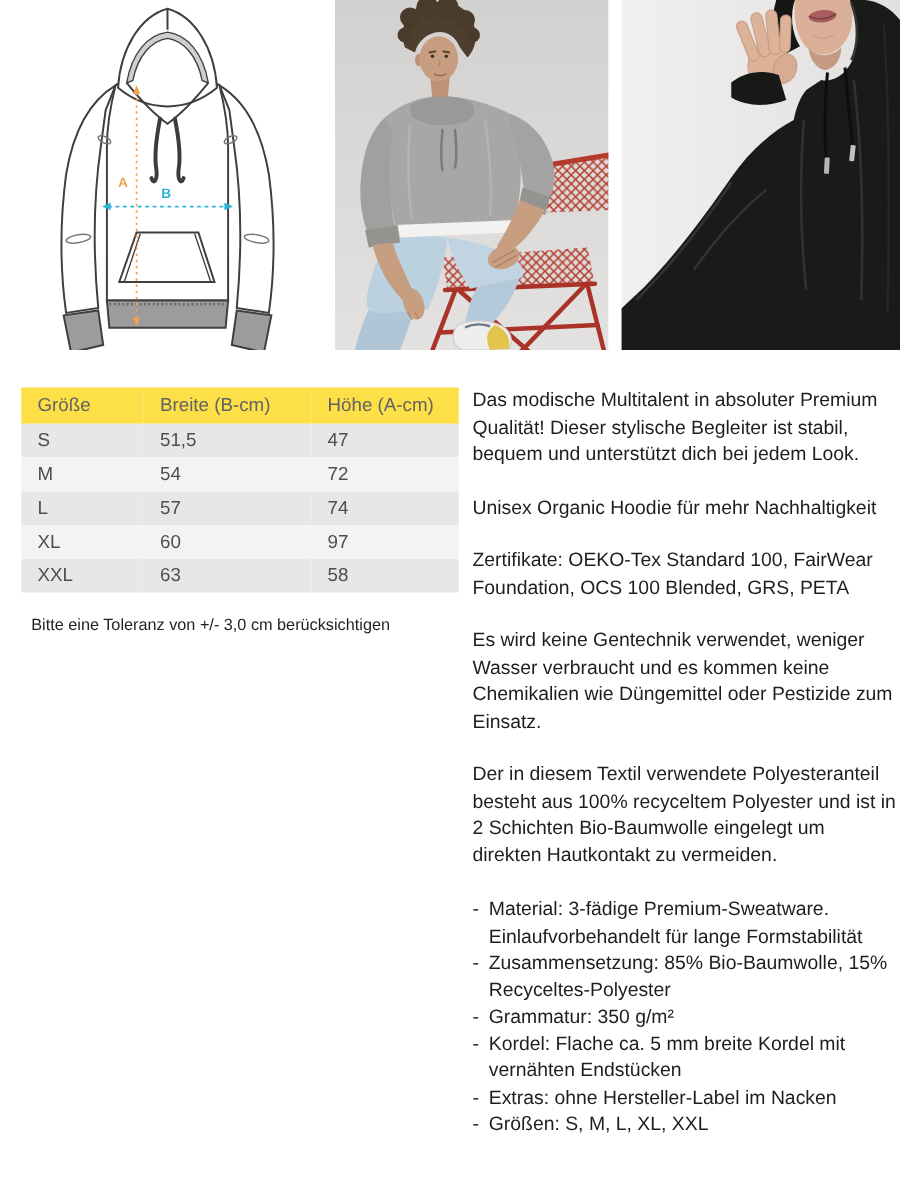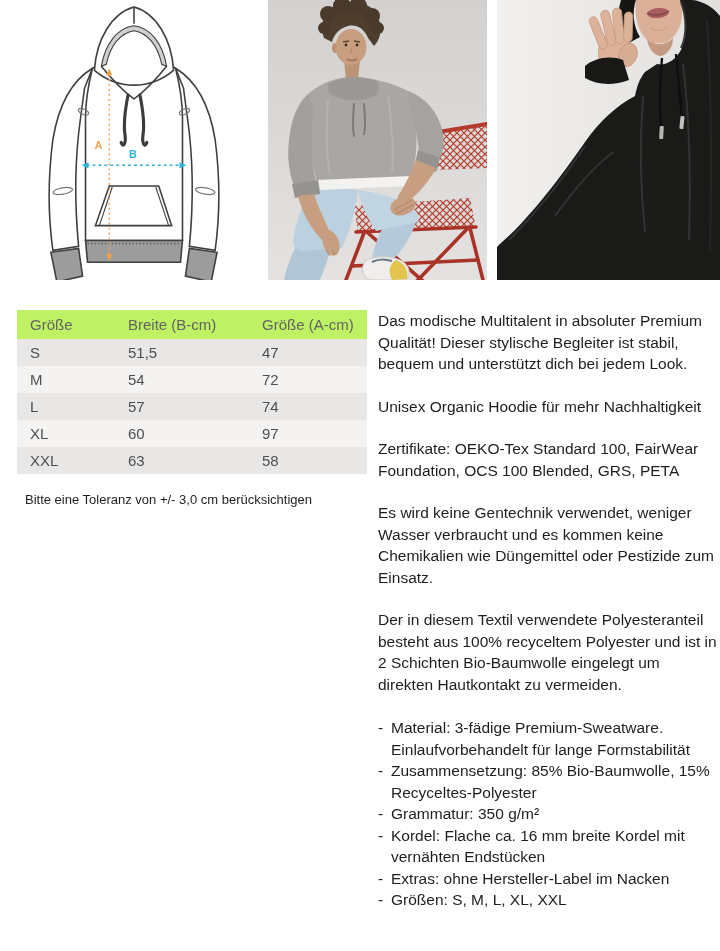--- a/index.html
+++ b/index.html
@@ -14,21 +14,21 @@
   .photo { height:280px; overflow:hidden; }
   .photo-man { width:219px; }
   .gallery .gap { width:10px; background:#fff; }
   .photo-woman { width:223px; }
   .photo svg, .diagram-cell svg { display:block; }
 
   
   .content { display:flex; margin-top:30px; align-items:flex-start; }
   .left-col { width:367px; box-sizing:border-box; padding-left:17px; flex:0 0 367px; }
   table.size { width:350px; border-collapse:collapse; font-size:15px; color:#4f4f4f; table-layout:fixed; }
-  table.size th { font-weight:400; color:#636363; text-align:left; padding:6px 0 6px 13px; background:#bef264; }
+  table.size th { font-weight:400; color:#636363; text-align:left; padding:6px 0 6px 13px; background:#fde047; }
   table.size td { padding:5px 0 5px 13px; }
   table.size tbody tr.row-odd  { background:#e8e7e6; }
   table.size tbody tr.row-even { background:#f4f3f2; }
   .tolerance { font-size:13px; color:#1f1f1f; margin-top:18px; padding-left:8px; }
 
   .right-col { width:341px; margin-left:11px; font-size:15.5px; line-height:21.5px; color:#1e1e1e; }
   .right-col p { margin:0 0 21px 0; }
   .right-col p.tight { margin-bottom:0; }
   ul.specs { list-style:none; margin:22px 0 0 0; padding:0; }
   ul.specs li { display:flex; }
@@ -224,21 +224,21 @@
     <table class="size">
       <colgroup>
           <col style="width:98px">
           <col style="width:134px">
           <col style="width:118px">
         </colgroup>
       <thead>
         <tr>
           <th>Größe</th>
           <th>Breite (B-cm)</th>
-          <th>Größe (A-cm)</th>
+          <th>Höhe (A-cm)</th>
         </tr>
       </thead>
       <tbody>
         <tr class="row-odd">
           <td>S</td>
           <td>51,5</td>
           <td>47</td>
         </tr>
         <tr class="row-even">
           <td>M</td>
@@ -279,21 +279,21 @@
       <li>
         <span class="marker">-</span>
         <span>Zusammensetzung: 85% Bio-Baumwolle, 15% Recyceltes-Polyester</span>
       </li>
       <li>
         <span class="marker">-</span>
         <span>Grammatur: 350 g/m²</span>
       </li>
       <li>
         <span class="marker">-</span>
-        <span>Kordel: Flache ca. 16 mm breite Kordel mit vernähten Endstücken</span>
+        <span>Kordel: Flache ca. 5 mm breite Kordel mit vernähten Endstücken</span>
       </li>
       <li>
         <span class="marker">-</span>
         <span>Extras: ohne Hersteller-Label im Nacken</span>
       </li>
       <li>
         <span class="marker">-</span>
         <span>Größen: S, M, L, XL, XXL</span>
       </li>
     </ul>

